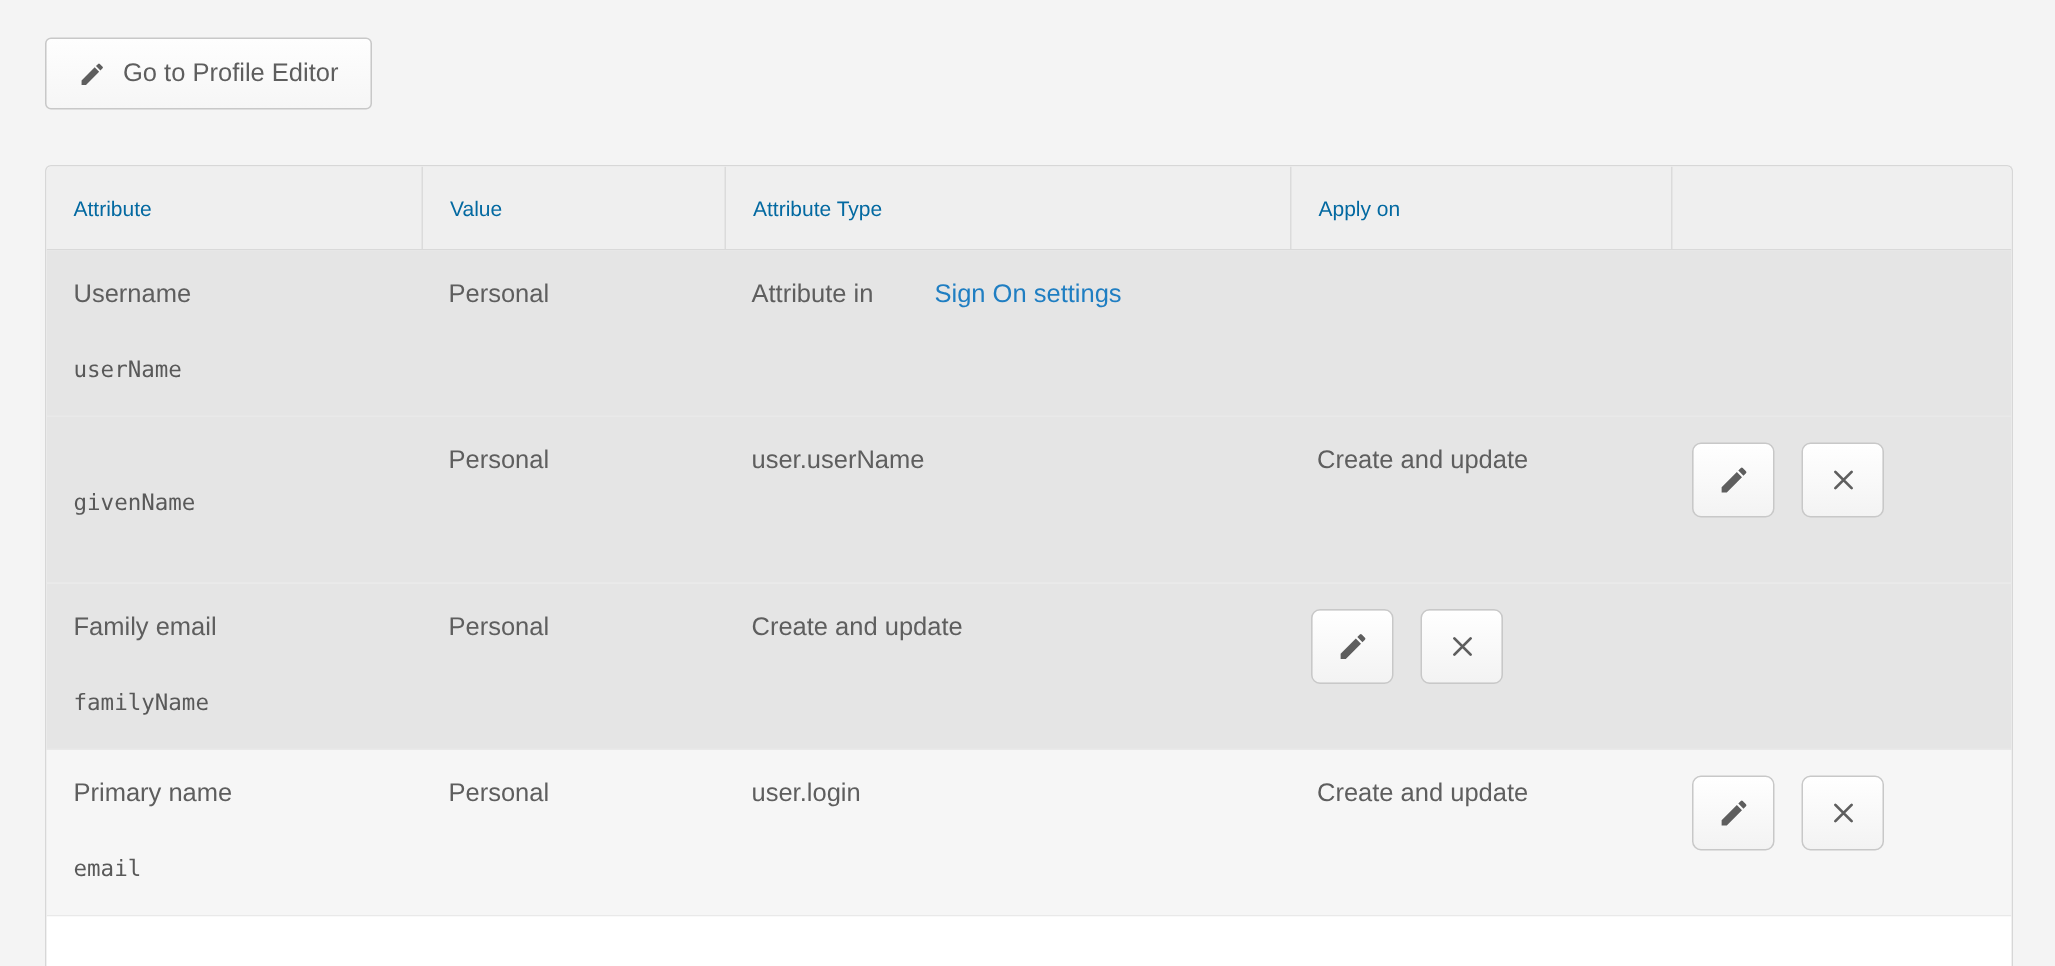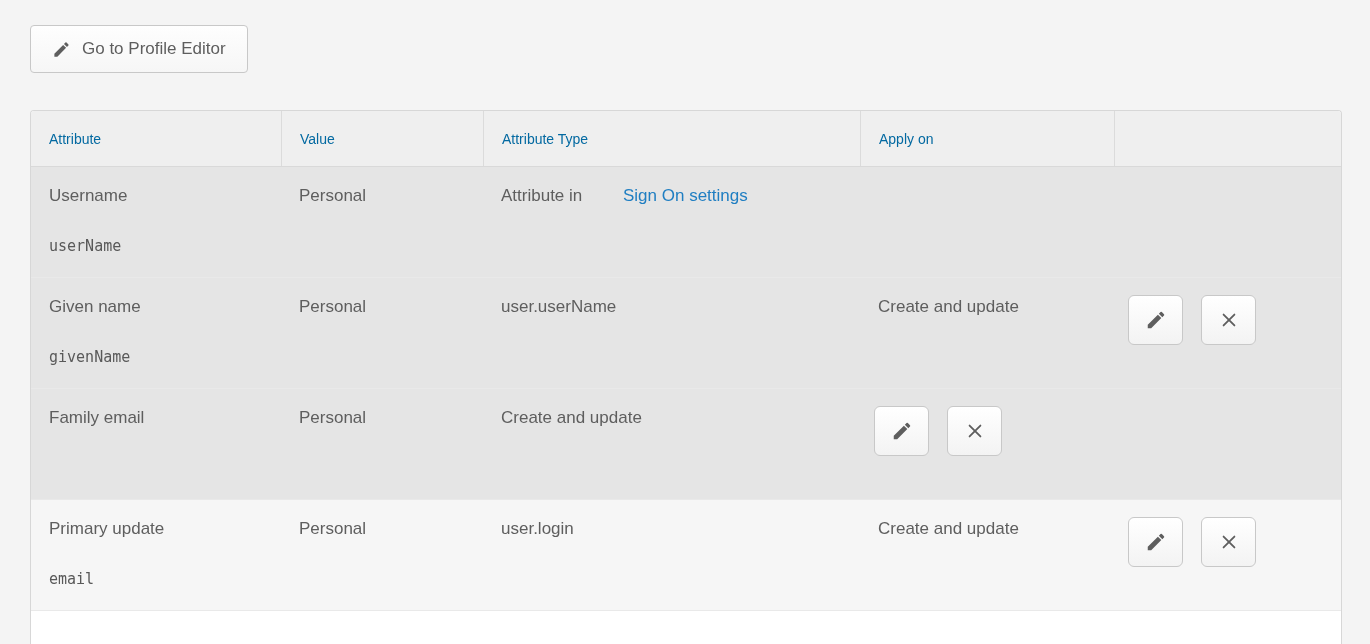--- a/index.html
+++ b/index.html
@@ -118,21 +118,20 @@
         <div class="attr-var">userName</div>
       </div>
       <div class="cell">Personal</div>
       <div class="cell"><span>Attribute in </span><a class="link">Sign On settings</a></div>
       <div class="cell"></div>
       <div class="cell actions"></div>
     </div>
 
     <div class="trow">
       <div class="cell">
-        <div>Given name</div>
         <div class="attr-var">givenName</div>
       </div>
       <div class="cell">Personal</div>
       <div class="cell">user.userName</div>
       <div class="cell">Create and update</div>
       <div class="cell actions">
         <button class="action-btn">
           <span style="display:inline-flex">
             <svg width="22" height="22" viewBox="0 0 24 24" fill="#5e5e5e">
                 <path d="M3 17.25V21h3.75L17.81 9.94l-3.75-3.75L3 17.25zM20.71 7.04a.996.996 0 0 0 0-1.41l-2.34-2.34a.996.996 0 0 0-1.41 0l-1.83 1.83 3.75 3.75 1.83-1.83z"></path>
@@ -145,20 +144,21 @@
                 <path d="M5.5 5.5 L18.5 18.5 M18.5 5.5 L5.5 18.5" stroke="#5e5e5e" stroke-width="2.2" stroke-linecap="round"></path>
               </svg>
           </span>
         </button>
       </div>
     </div>
 
     <div class="trow">
       <div class="cell">
         <div>Family email</div>
+        <div class="attr-var">familyName</div>
       </div>
       <div class="cell">Personal</div>
       <div class="cell">Create and update</div>
       <div class="cell actions">
         <button class="action-btn">
           <span style="display:inline-flex">
             <svg width="22" height="22" viewBox="0 0 24 24" fill="#5e5e5e">
                 <path d="M3 17.25V21h3.75L17.81 9.94l-3.75-3.75L3 17.25zM20.71 7.04a.996.996 0 0 0 0-1.41l-2.34-2.34a.996.996 0 0 0-1.41 0l-1.83 1.83 3.75 3.75 1.83-1.83z"></path>
               </svg>
           </span>
@@ -168,21 +168,21 @@
             <svg width="20" height="20" viewBox="0 0 24 24" fill="none">
                 <path d="M5.5 5.5 L18.5 18.5 M18.5 5.5 L5.5 18.5" stroke="#5e5e5e" stroke-width="2.2" stroke-linecap="round"></path>
               </svg>
           </span>
         </button>
       </div>
     </div>
 
     <div class="trow highlight">
       <div class="cell">
-        <div>Primary update</div>
+        <div>Primary name</div>
         <div class="attr-var">email</div>
       </div>
       <div class="cell">Personal</div>
       <div class="cell">user.login</div>
       <div class="cell">Create and update</div>
       <div class="cell actions">
         <button class="action-btn">
           <span style="display:inline-flex">
             <svg width="22" height="22" viewBox="0 0 24 24" fill="#5e5e5e">
                 <path d="M3 17.25V21h3.75L17.81 9.94l-3.75-3.75L3 17.25zM20.71 7.04a.996.996 0 0 0 0-1.41l-2.34-2.34a.996.996 0 0 0-1.41 0l-1.83 1.83 3.75 3.75 1.83-1.83z"></path>

